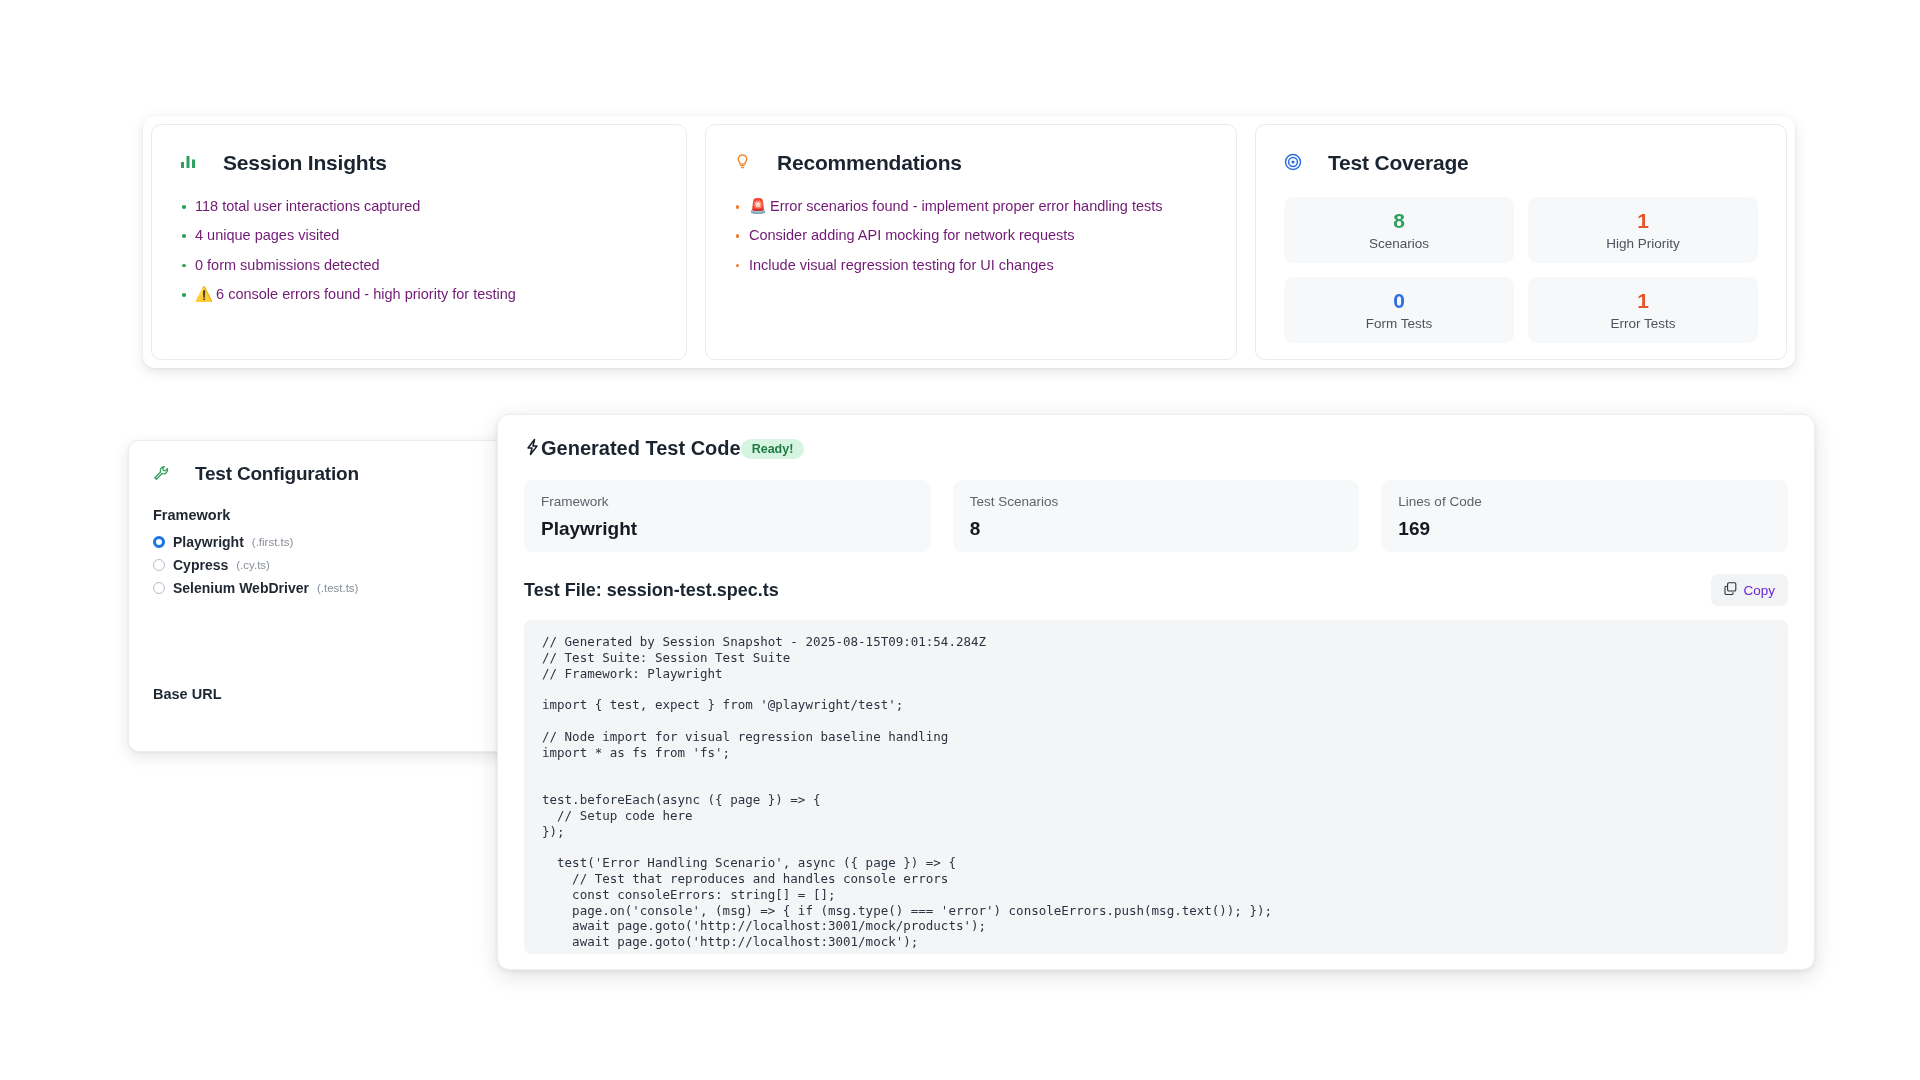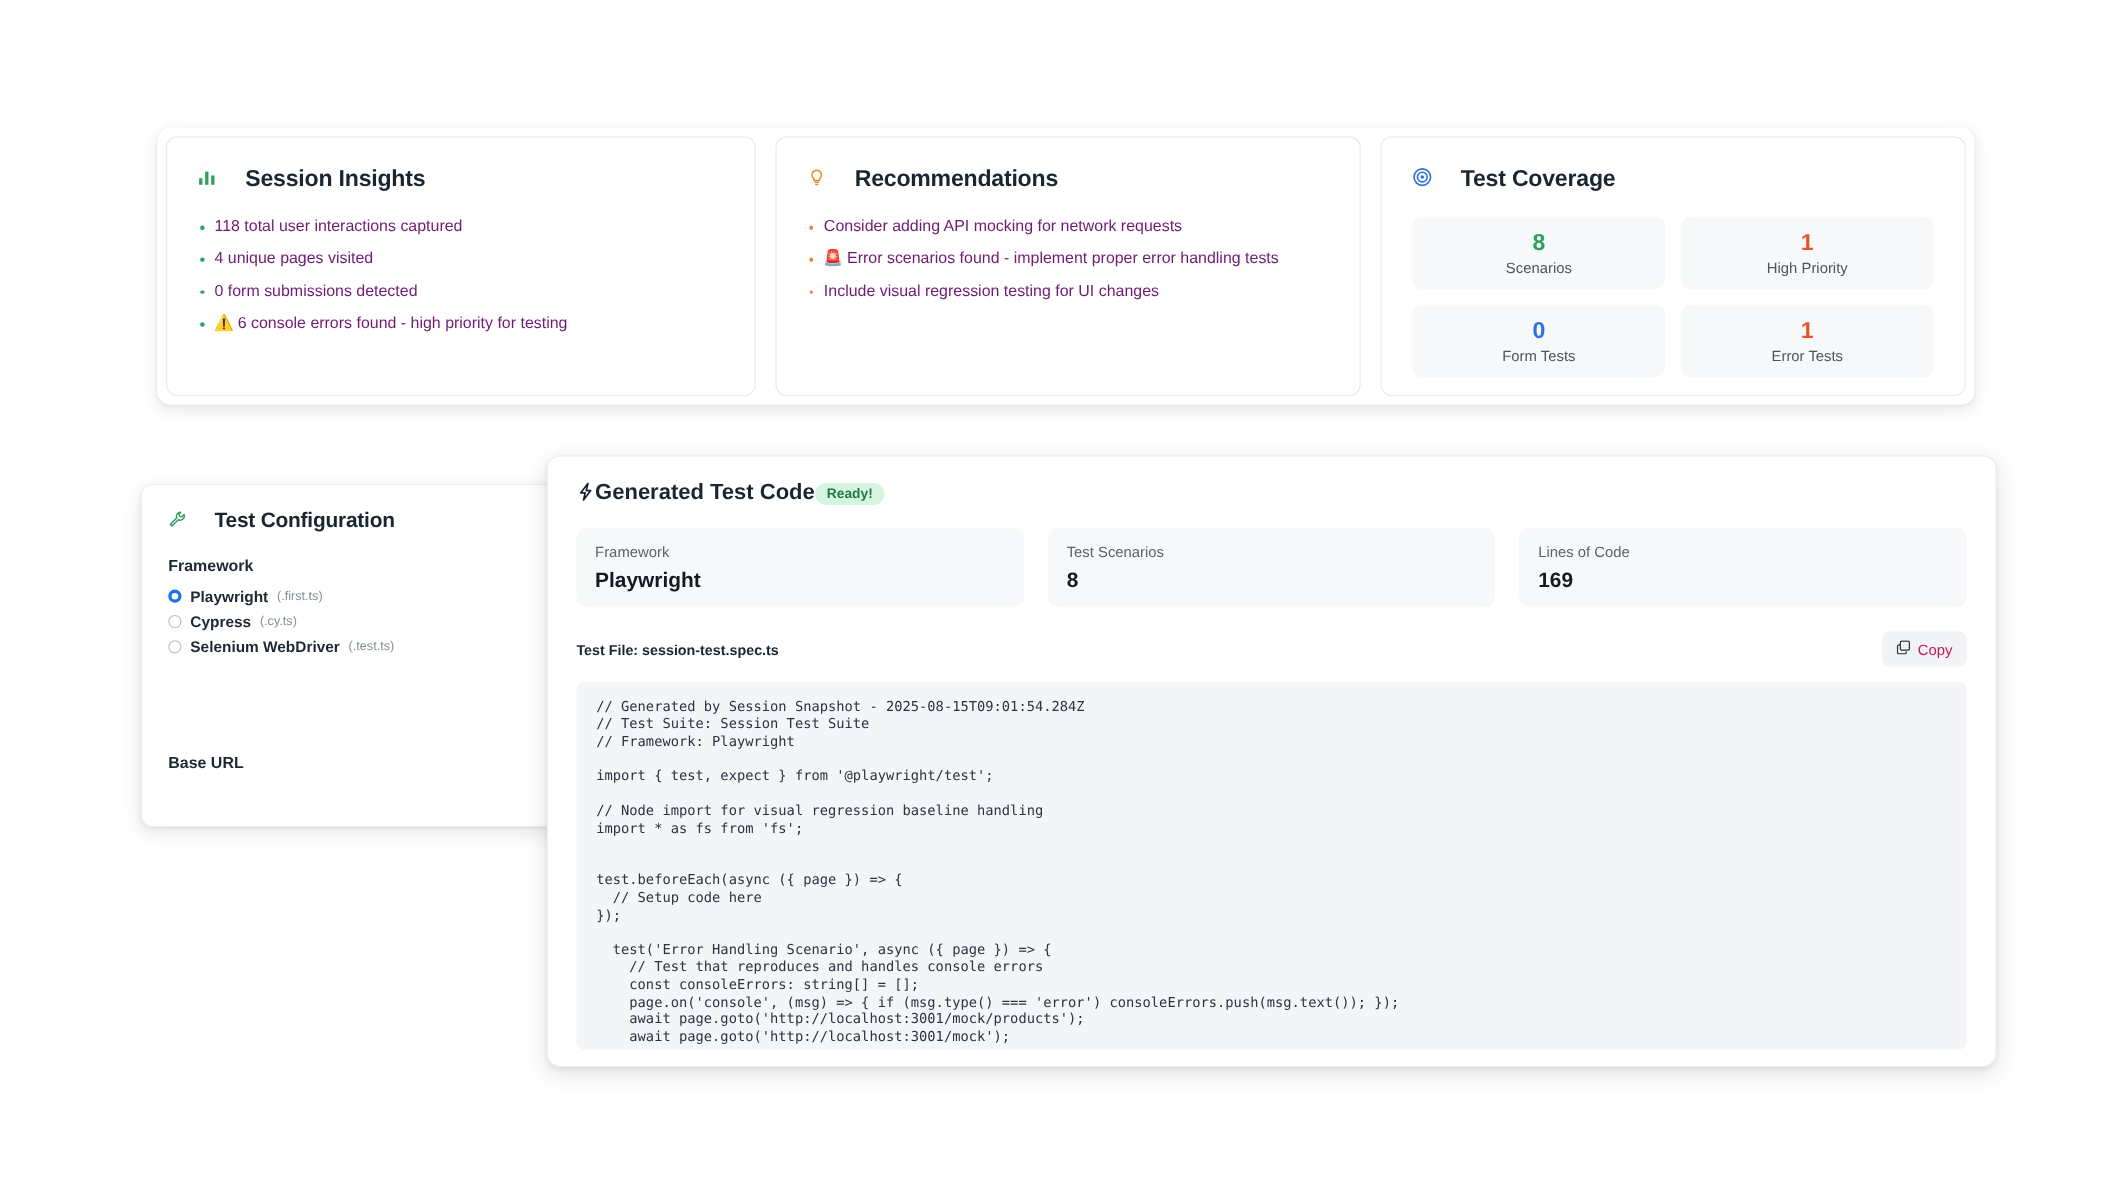--- a/index.html
+++ b/index.html
@@ -210,28 +210,28 @@
   }
   .meta-label { font-size: 13.5px; color: #5b636d; margin-bottom: 9px; }
   .meta-value { font-size: 19px; font-weight: bold; color: #141a22; }
 
   .file-row {
     display: flex;
     align-items: center;
     justify-content: space-between;
     margin-bottom: 14px;
   }
-  .file-name { font-size: 13px; font-weight: bold; color: #1b2431; }
+  .file-name { font-size: 18px; font-weight: bold; color: #1b2431; }
   .copy-btn {
     background: #f1f3f5;
     border: none;
     border-radius: 7px;
     padding: 8px 13px;
     font-size: 13.5px;
-    color: #be185d;
+    color: #6d28d9;
     display: flex;
     align-items: center;
     gap: 6px;
     cursor: pointer;
     font-family: "Liberation Sans", sans-serif;
   }
   .code-block {
     background: #f4f5f7;
     border-radius: 7px;
     padding: 14px 0 0 0;
@@ -279,22 +279,22 @@
         <span class="head-icon">
           <svg width="17" height="17" viewBox="0 0 17 17">
             <path d="M8.5 1.8a4.3 4.3 0 0 0-2.6 7.7v1.6h5.2V9.5A4.3 4.3 0 0 0 8.5 1.8z" fill="none" stroke="#f0892b" stroke-width="1.3"></path>
             <rect x="6.3" y="12" width="4.4" height="1.3" rx="0.6" fill="#f0892b"></rect>
             <rect x="6.9" y="14.1" width="3.2" height="1.2" rx="0.6" fill="#f0892b"></rect>
           </svg>
         </span>
         <span class="card-title">Recommendations</span>
       </div>
       <ul class="bullet-list">
+        <li><span class="inline-emoji">🚨</span><span>Error scenarios found - implement proper error handling tests</span></li>
         <li><span>Consider adding API mocking for network requests</span></li>
-        <li><span class="inline-emoji">🚨</span><span>Error scenarios found - implement proper error handling tests</span></li>
         <li><span>Include visual regression testing for UI changes</span></li>
       </ul>
     </div>
 
     <div class="card coverage">
       <div class="card-head">
         <span class="head-icon">
           <svg width="18" height="18" viewBox="0 0 18 18">
             <circle cx="9" cy="9" r="7.5" fill="none" stroke="#2f6fe4" stroke-width="1.5"></circle>
             <circle cx="9" cy="9" r="4.4" fill="none" stroke="#2f6fe4" stroke-width="1.5"></circle>

